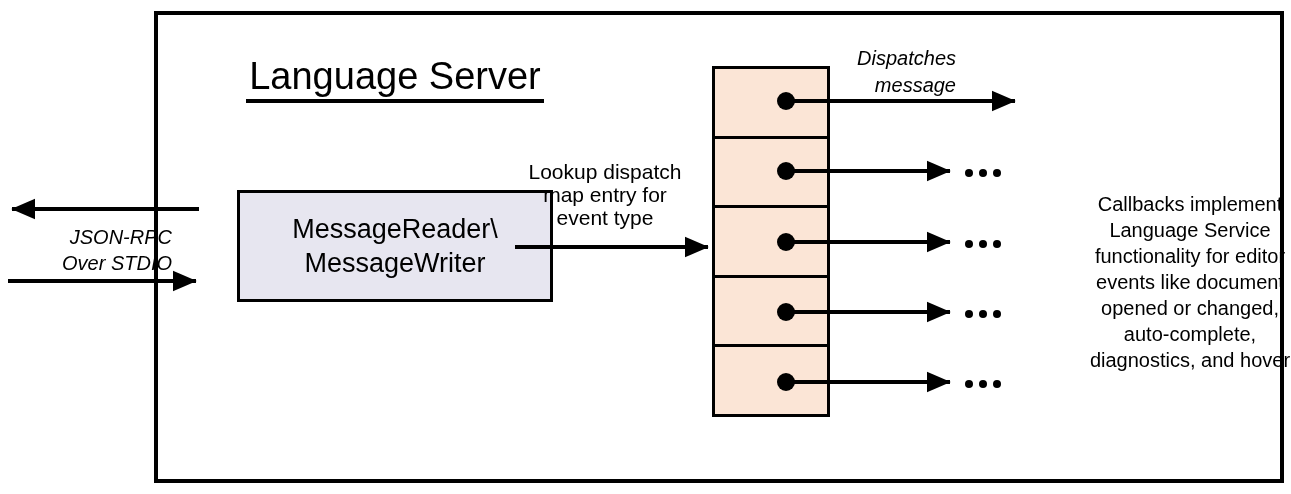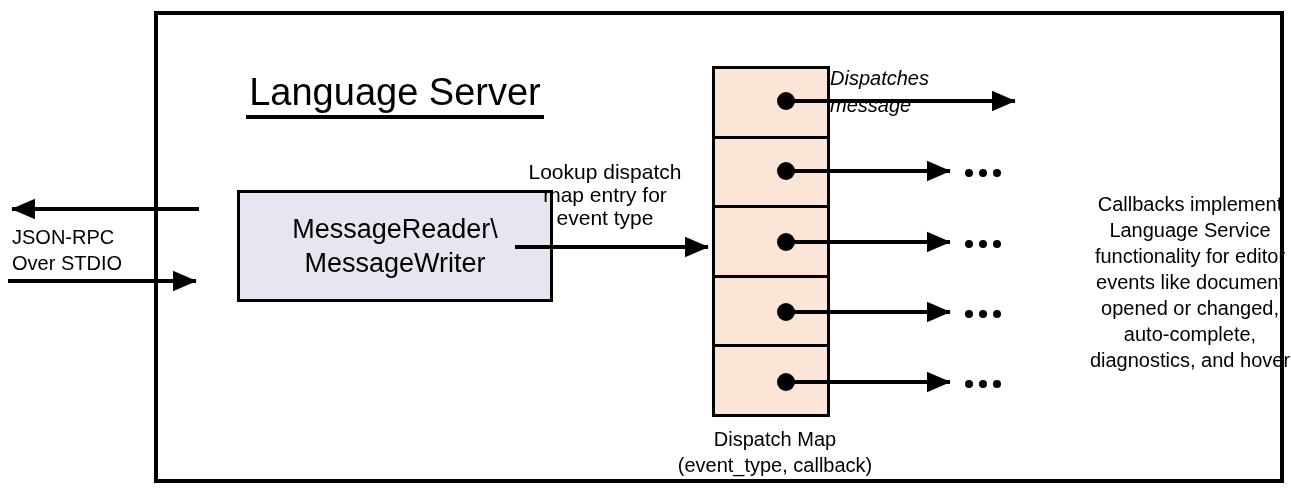--- a/index.html
+++ b/index.html
@@ -10,31 +10,31 @@
     --background:#ffffff;
   }
   html,body{margin:0;padding:0;}
   body{background:var(--background);font-family:"Liberation Sans", sans-serif;color:var(--line);}
   .canvas{position:relative;width:1291px;height:494px;background:var(--background);overflow:hidden;}
   .abs{position:absolute;box-sizing:border-box;}
   .pre{white-space:pre-line;}
 
   .outer-box{left:154px;top:11px;width:1130px;height:472px;border:4px solid var(--line);}
 
-  .title-wrap{left:234px;top:71px;width:322px;text-align:center;font-size:38px;line-height:42px;}
+  .title-wrap{left:234px;top:55px;width:322px;text-align:center;font-size:38px;line-height:42px;}
   .title-wrap .underlined{display:inline-block;border-bottom:4px solid var(--line);padding:0 3px 2px 3px;}
 
   .mr-box{left:199px;top:190px;width:316px;height:112px;background:var(--message-reader-fill);
     border:3px solid var(--line);display:flex;align-items:center;justify-content:center;
     font-size:27px;line-height:34px;text-align:center;margin-left:38px;}
   .mr-caption{left:175px;top:310px;width:400px;font-size:20px;line-height:27px;text-align:center;}
 
-  .io-label{left:12px;top:224px;width:160px;font-size:20px;line-height:26px;text-align:left;}
+  .io-label{left:12px;top:224px;width:160px;font-size:20px;line-height:26px;font-style:italic;text-align:right;}
   .lookup-label{left:515px;top:160px;width:180px;font-size:21px;line-height:23px;text-align:center;}
-  .dispatch-label{left:830px;top:45px;width:126px;font-size:20px;line-height:27px;font-style:italic;text-align:left;margin-top:20px;}
+  .dispatch-label{left:830px;top:45px;width:126px;font-size:20px;line-height:27px;font-style:italic;text-align:right;}
 
   .dm{left:712px;top:66px;width:118px;height:351px;background:var(--dispatch-map-fill);
     border:3px solid var(--line);display:flex;flex-direction:column;}
   .dm-cell{flex:1;border-bottom:3px solid var(--line);}
   .dm-cell:last-child{border-bottom:none;}
   .dm-caption{left:650px;top:426px;width:250px;font-size:20px;line-height:26px;text-align:center;}
 
   .cb-box{left:1019px;top:31px;width:254px;height:138px;background:var(--callback-fill);
     border:3px solid var(--line);display:flex;align-items:center;justify-content:center;
     font-size:26px;line-height:33px;text-align:center;}
@@ -70,22 +70,20 @@
   <div class="abs dispatch-label pre">Dispatches
 message</div>
 
   <div class="abs dm">
     <div class="dm-cell"></div>
     <div class="dm-cell"></div>
     <div class="dm-cell"></div>
     <div class="dm-cell"></div>
     <div class="dm-cell"></div>
   </div>
-  <div class="abs dm-caption pre">Dispatch Map
-(event_type, callback)</div>
 
   <div class="abs cb-caption pre">Callbacks implement
 Language Service
 functionality for editor
 events like document
 opened or changed,
 auto-complete,
 diagnostics, and hover</div>
 
   <svg class="overlay" width="1291" height="494" viewBox="0 0 1291 494">

